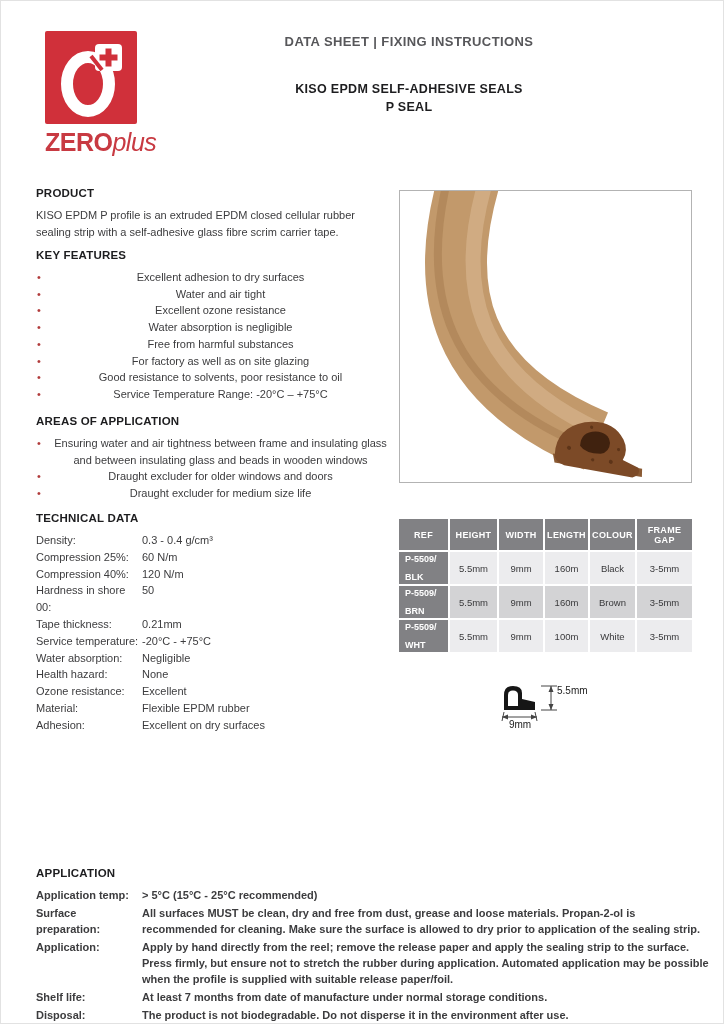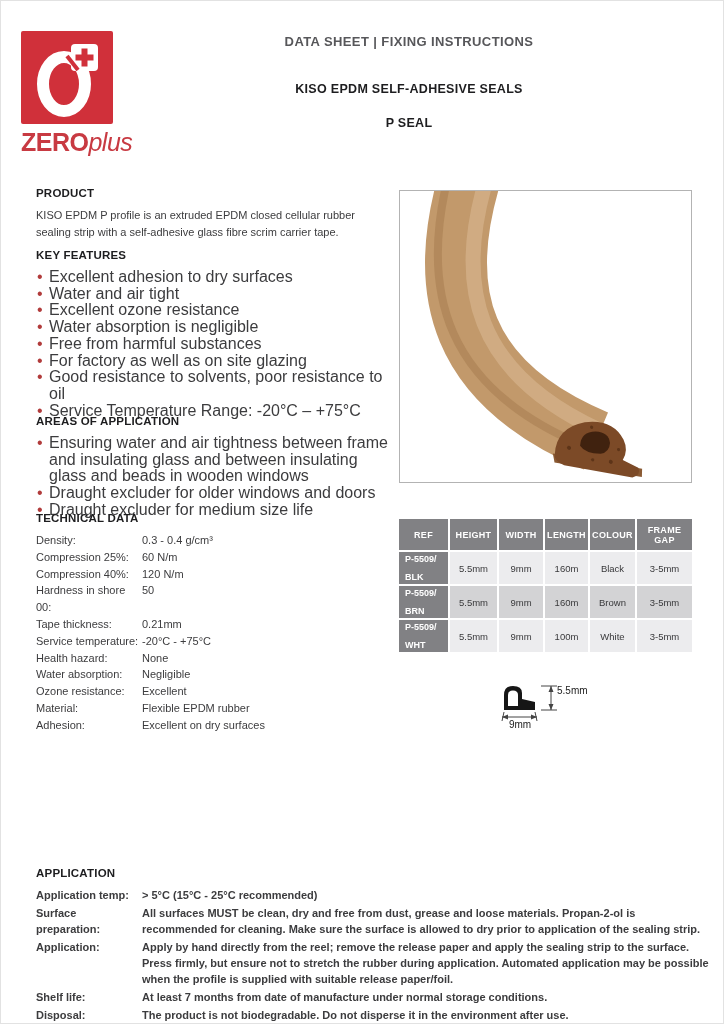--- a/index.html
+++ b/index.html
@@ -1,35 +1,35 @@
 <!DOCTYPE html>
 <html><head>
 <meta charset="utf-8">
 <style>
   html,body{margin:0;padding:0;background:#fff;}
   .page{position:relative;width:724px;height:1024px;background:#fff;overflow:hidden;
         font-family:"Liberation Sans",sans-serif;color:#3c3c3e;box-sizing:border-box;
         border:1px solid #e2e2e2;}
   
-  .logo{position:absolute;left:20px;top:30px;width:120px;}
+  .logo{position:absolute;left:44px;top:30px;width:120px;}
   .logo-square{width:92px;height:93px;background:#d0303a;border-radius:2px;}
   .logo-text{margin-top:4px;font-size:25px;color:#c83a42;letter-spacing:-0.5px;white-space:nowrap;}
   .logo-text .z{font-weight:bold;}
   .logo-text .p{font-style:italic;}
   
   .doc-head{position:absolute;left:248px;top:33px;width:320px;text-align:center;}
   .doc-type{font-size:13px;font-weight:bold;color:#57575a;letter-spacing:0.4px;}
   .doc-title{margin-top:33px;font-size:12.5px;font-weight:bold;color:#1d1d1f;letter-spacing:0.3px;}
-  .doc-subtitle{margin-top:20px;font-size:12.5px;font-weight:bold;color:#1d1d1f;letter-spacing:0.3px;}
+  .doc-subtitle{margin-top:4px;font-size:12.5px;font-weight:bold;color:#1d1d1f;letter-spacing:0.3px;}
   
   .sec{position:absolute;left:35px;width:356px;}
   .sec-h{margin:0 0 7px 0;font-size:11.5px;line-height:13px;font-weight:bold;color:#1d1d1f;letter-spacing:0.2px;}
   .body-text{margin:0;font-size:11px;line-height:16.5px;}
   ul.bullets{list-style:none;margin:0;padding:0;}
-  ul.bullets li{position:relative;padding-left:13px;font-size:16px;line-height:16.7px;}
+  ul.bullets li{position:relative;padding-left:13px;font-size:11px;line-height:16.7px;text-align:center;}
   ul.bullets li::before{content:"•";position:absolute;left:1px;top:0;color:#b13b3b;}
   
   .trow{display:flex;font-size:11px;line-height:16.8px;}
   .tlabel{width:106px;flex:none;}
   
   .photo{position:absolute;left:398px;top:189px;width:293px;height:293px;border:1px solid #b3b3b3;
          box-sizing:border-box;overflow:hidden;background:#fff;}
   
   .spec-table{position:absolute;left:398px;top:518px;width:293px;display:grid;
               grid-template-columns:49px 47px 44px 43px 45px 1fr;gap:2px;background:#fff;}
@@ -124,26 +124,26 @@
       </div>
     <div class="trow">
         <span class="tlabel">Tape thickness:</span>
         <span class="tvalue">0.21mm</span>
       </div>
     <div class="trow">
         <span class="tlabel">Service temperature:</span>
         <span class="tvalue">-20°C - +75°C</span>
       </div>
     <div class="trow">
+        <span class="tlabel">Water absorption:</span>
+        <span class="tvalue">Negligible</span>
+      </div>
+    <div class="trow">
         <span class="tlabel">Health hazard:</span>
         <span class="tvalue">None</span>
-      </div>
-    <div class="trow">
-        <span class="tlabel">Water absorption:</span>
-        <span class="tvalue">Negligible</span>
       </div>
     <div class="trow">
         <span class="tlabel">Ozone resistance:</span>
         <span class="tvalue">Excellent</span>
       </div>
     <div class="trow">
         <span class="tlabel">Material:</span>
         <span class="tvalue">Flexible EPDM rubber</span>
       </div>
     <div class="trow">

